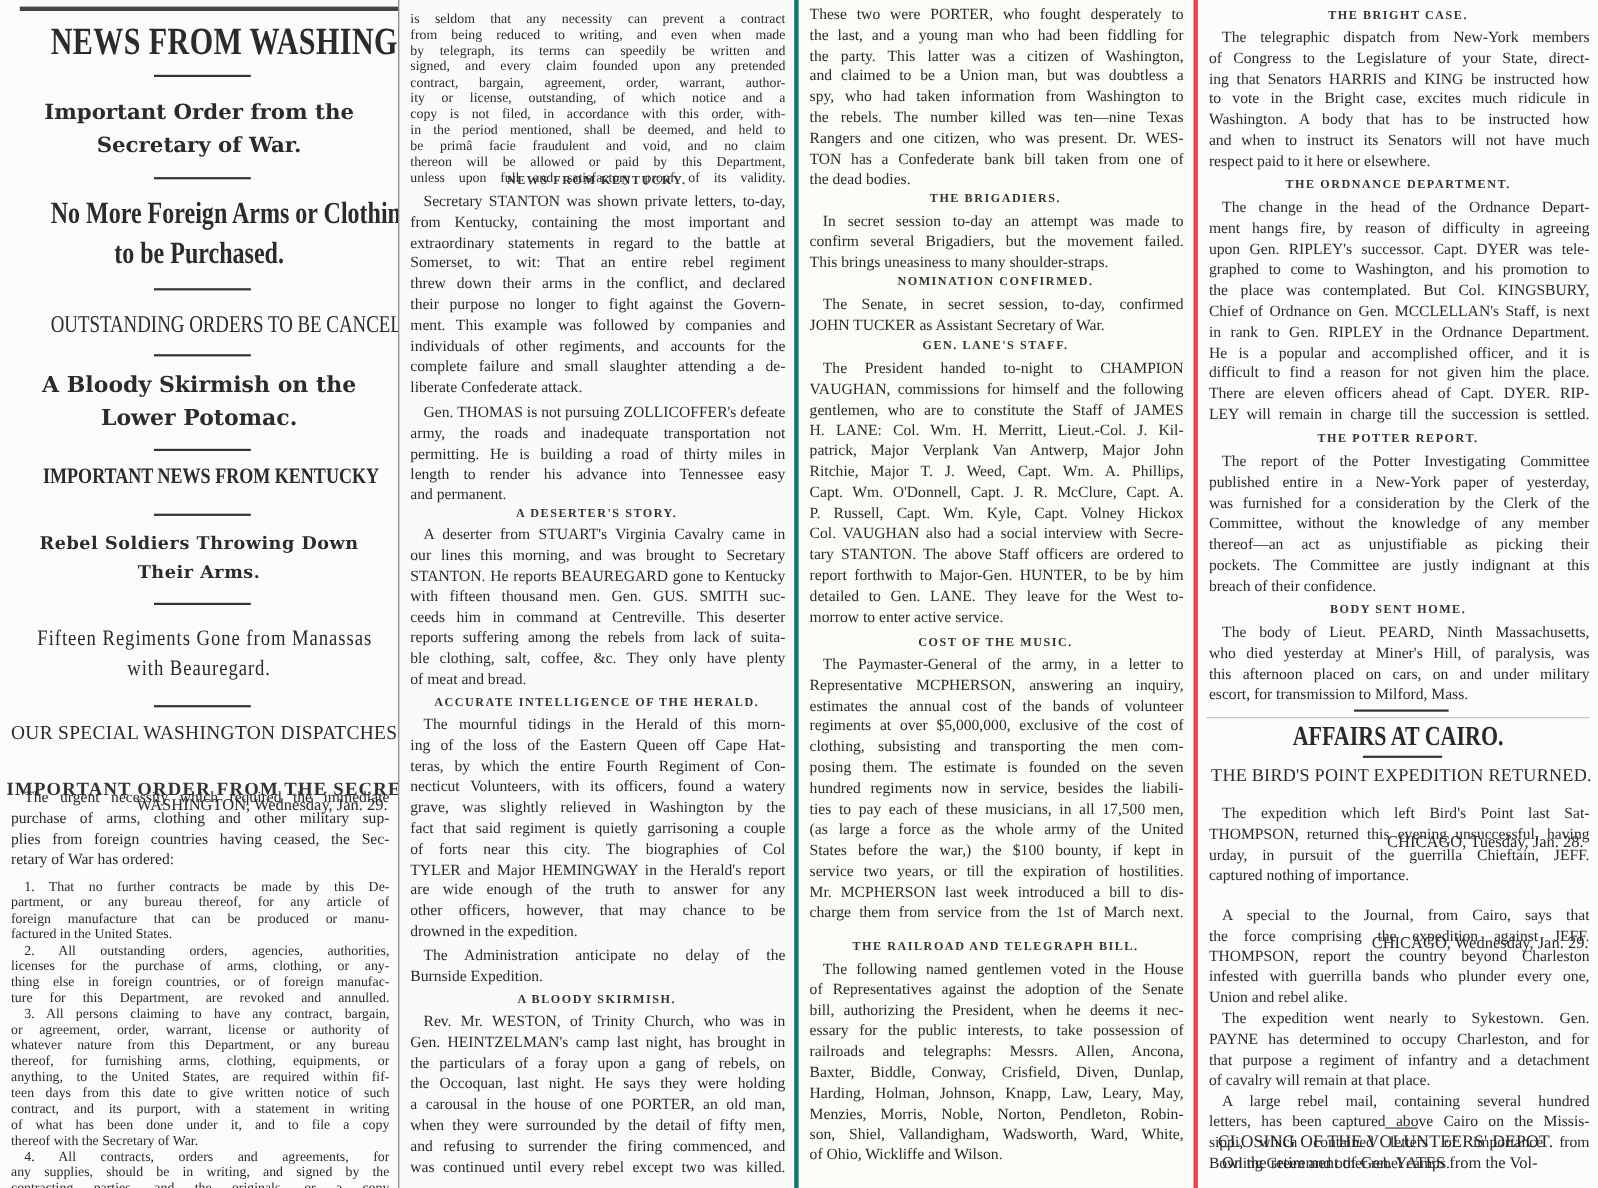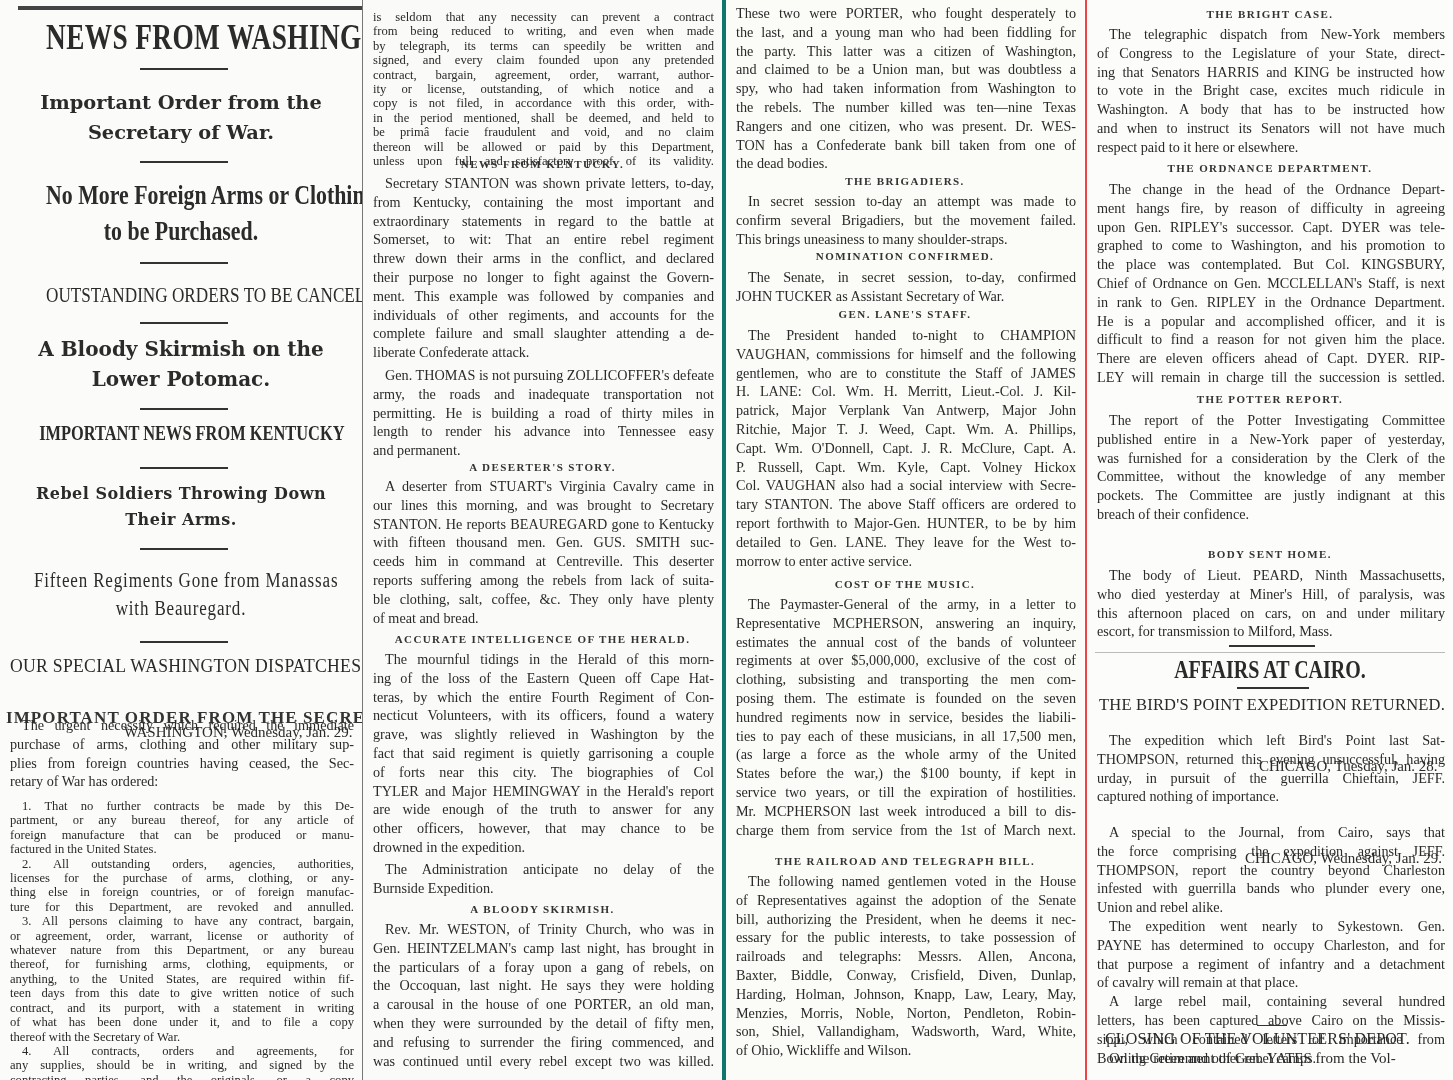--- a/index.html
+++ b/index.html
@@ -2,21 +2,21 @@
 <html><head>
   <meta charset="utf-8">
   <style>
     * { box-sizing: border-box; margin: 0; padding: 0; }
     html, body { width: 1453px; height: 1080px; background: #fdfdfb; overflow: hidden; }
     body { position: relative; font-family: "DejaVu Serif", "Liberation Serif", serif; color: #2a2a2a; }
     .col { position: absolute; top: 0; height: 1080px; overflow: hidden; }
     #col1 { left: 0; width: 362px; background: #fbfbf9; }
     #col2 { left: 362px; width: 360px; background: #fafaf8; border-left: 1px solid #777; }
     #col3 { left: 722px; width: 362px; background: #fbfbf8; border-left: 4px solid #0f766e; }
-    #col4 { left: 1085px; width: 368px; background: #fcfcfa; border-left: 2px solid #ef4444; }
+    #col4 { left: 1085px; width: 368px; background: #fcfcfa; border-left: 4px solid #ef4444; }
     .topbar { position: absolute; left: 18px; top: 6px; width: 345px; height: 4px; background: #444; }
     .hd { position: absolute; left: 8px; right: 8px; text-align: center; white-space: nowrap; color: #2b2b2b; }
     .hd.big { font-family: "Liberation Serif", serif; font-weight: bold; font-size: 35px; transform: scaleX(0.78); letter-spacing: 0.5px; }
     .hd.bold2 { font-family: "DejaVu Serif", serif; font-weight: bold; font-size: 19px; line-height: 30px; transform: scaleX(1.02); }
     .hd.cond { font-family: "Liberation Serif", serif; font-weight: bold; font-size: 28px; line-height: 36px; transform: scaleX(0.78); }
     .hd.caps { font-family: "Liberation Serif", serif; font-size: 22px; transform: scaleX(0.78); }
     .hd.caps2 { font-family: "Liberation Serif", serif; font-weight: bold; font-size: 20px; transform: scaleX(0.82); }
     .hd.bloody { font-family: "DejaVu Serif", serif; font-weight: bold; font-size: 20px; line-height: 31px; }
     .hd.rebel { font-family: "DejaVu Serif", serif; font-weight: bold; font-size: 16px; line-height: 26px; letter-spacing: 0.5px; }
     .hd.fifteen { font-family: "Liberation Serif", serif; font-size: 20px; line-height: 28px; transform: scaleX(0.85); letter-spacing: 1px; }
@@ -282,20 +282,21 @@
     <span class="ln">There are eleven officers ahead of Capt. DYER. RIP-</span>
     <span class="ln">LEY will remain in charge till the succession is settled.</span>
   </div>
 
   <div class="subhd" style="top:393px;">THE POTTER REPORT.</div>
   <div class="lines" style="top:411px;">
     <span class="ln ind">The report of the Potter Investigating Committee</span>
     <span class="ln">published entire in a New-York paper of yesterday,</span>
     <span class="ln">was furnished for a consideration by the Clerk of the</span>
     <span class="ln">Committee, without the knowledge of any member</span>
+    <span class="ln">thereof—an act as unjustifiable as picking their</span>
     <span class="ln">pockets. The Committee are justly indignant at this</span>
     <span class="ln last">breach of their confidence.</span>
   </div>
 
   <div class="subhd" style="top:548px;">BODY SENT HOME.</div>
   <div class="lines" style="top:566px;">
     <span class="ln ind">The body of Lieut. PEARD, Ninth Massachusetts,</span>
     <span class="ln">who died yesterday at Miner's Hill, of paralysis, was</span>
     <span class="ln">this afternoon placed on cars, on and under military</span>
     <span class="ln last">escort, for transmission to Milford, Mass.</span>

